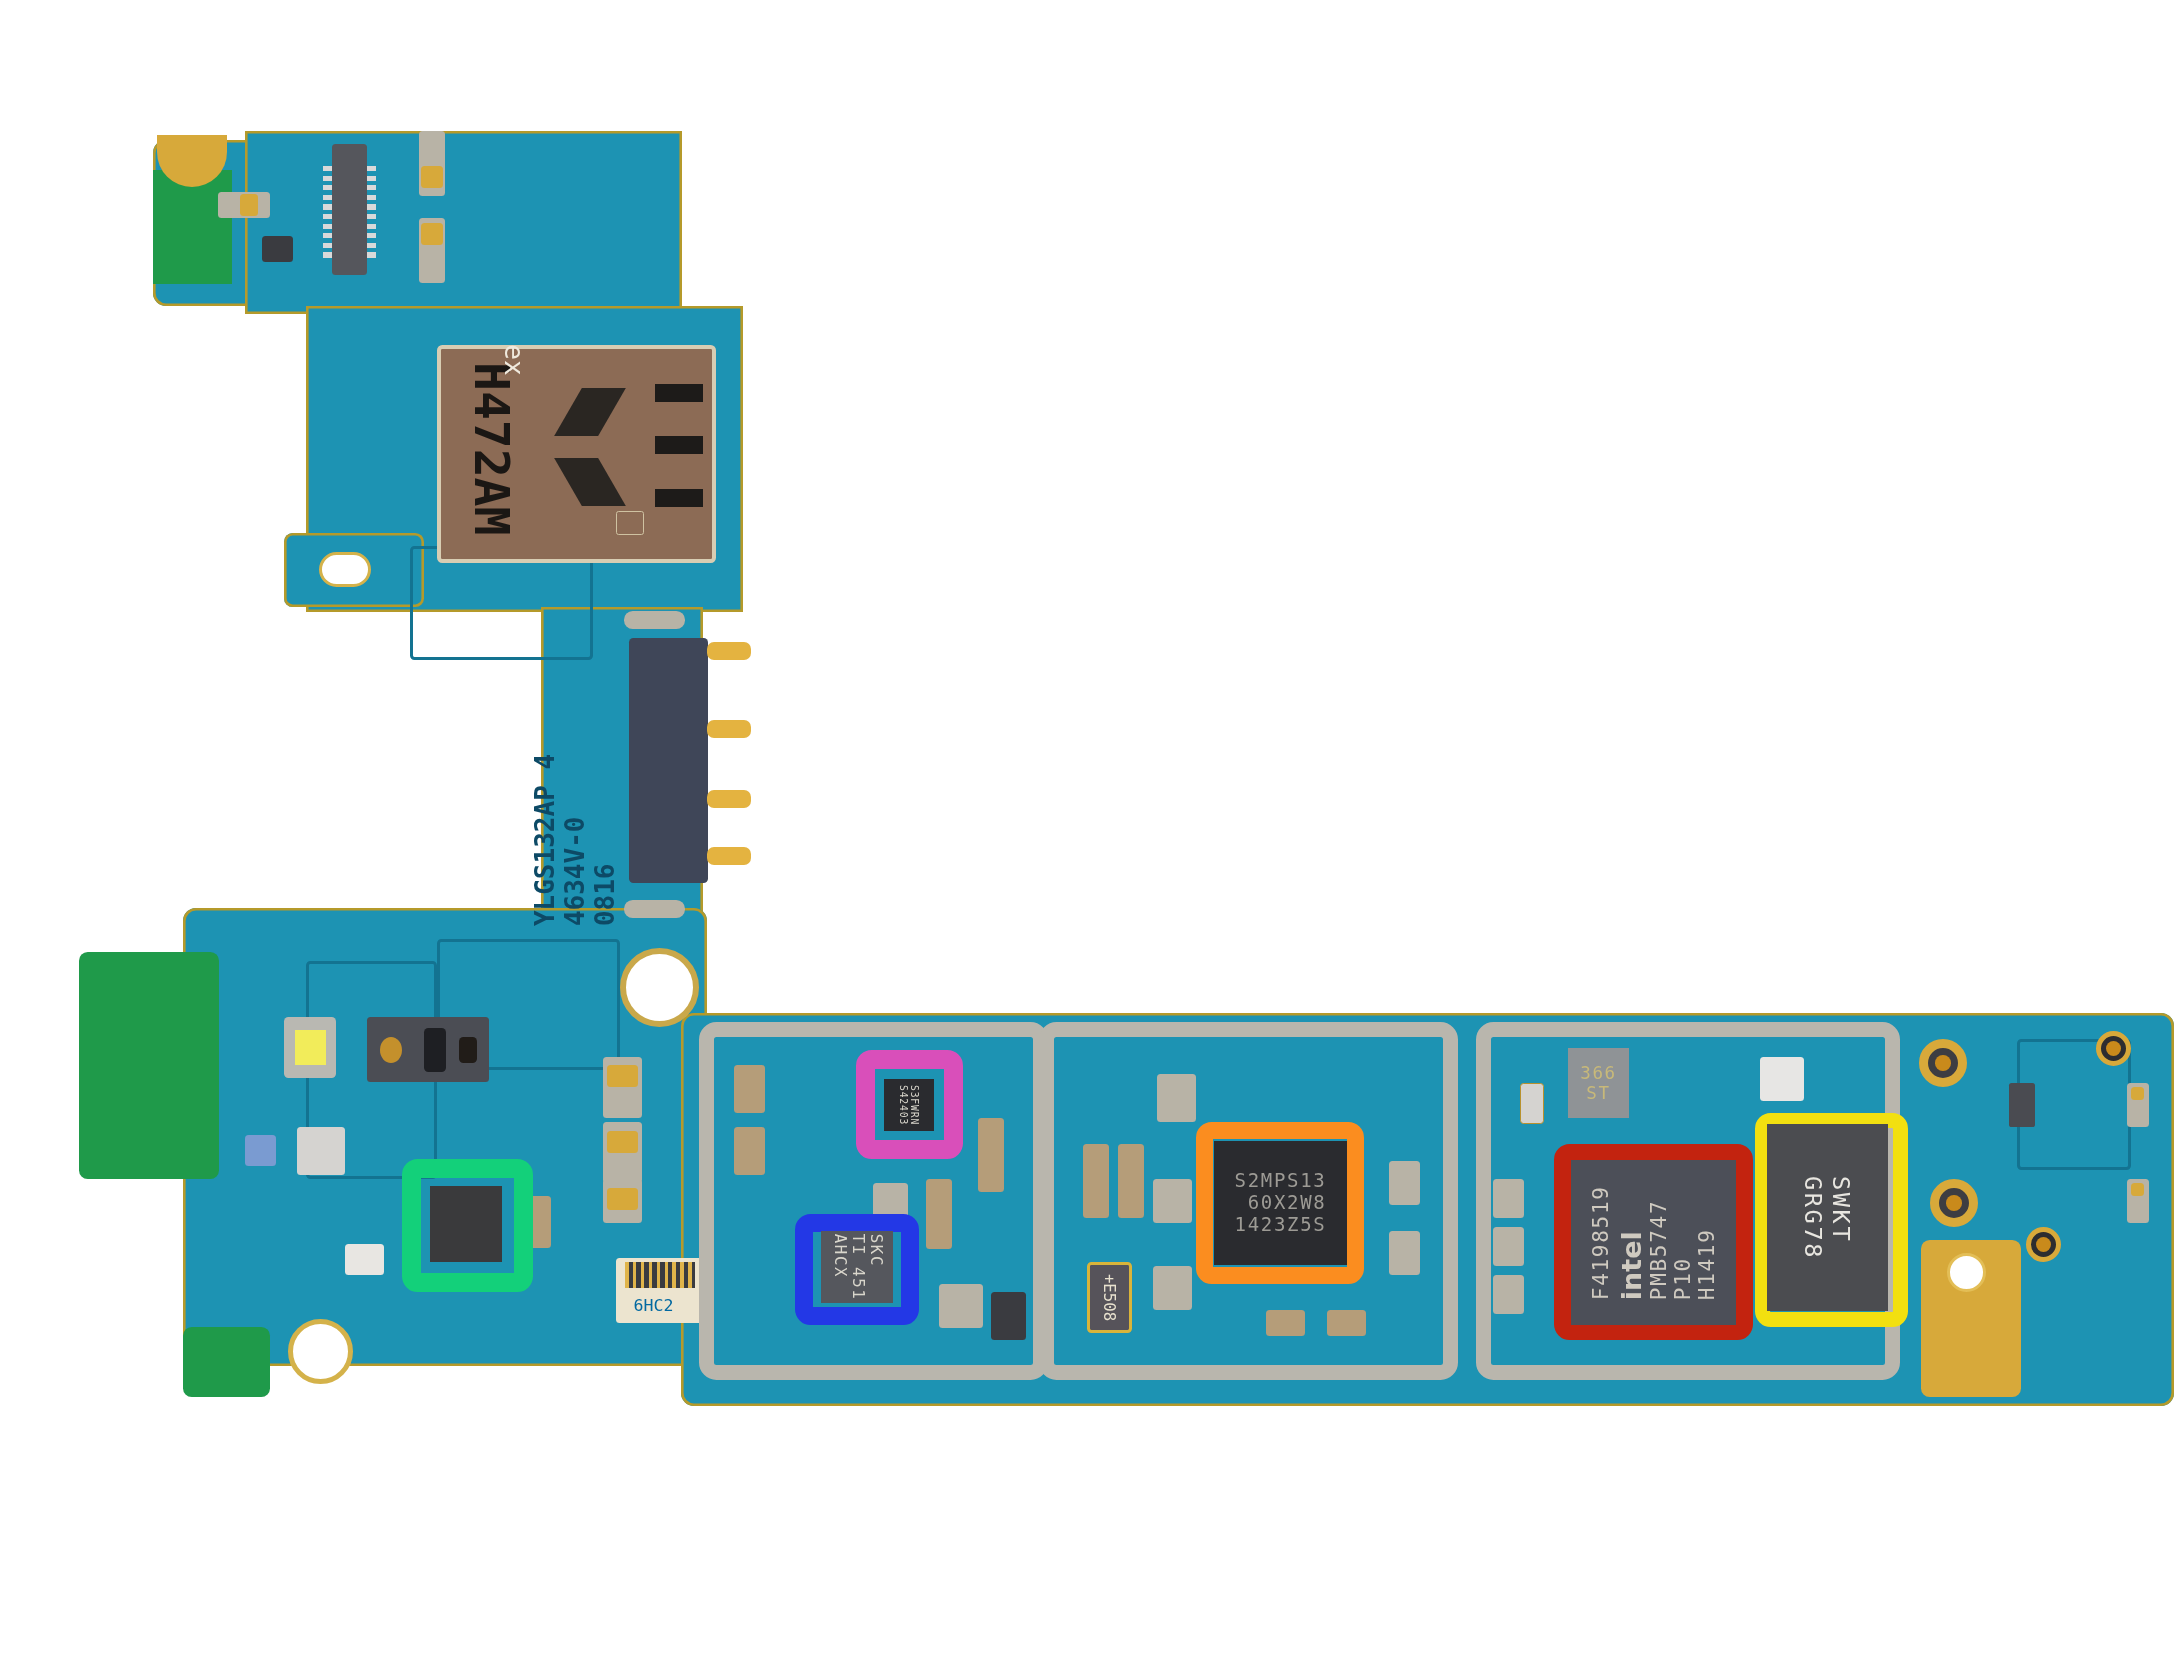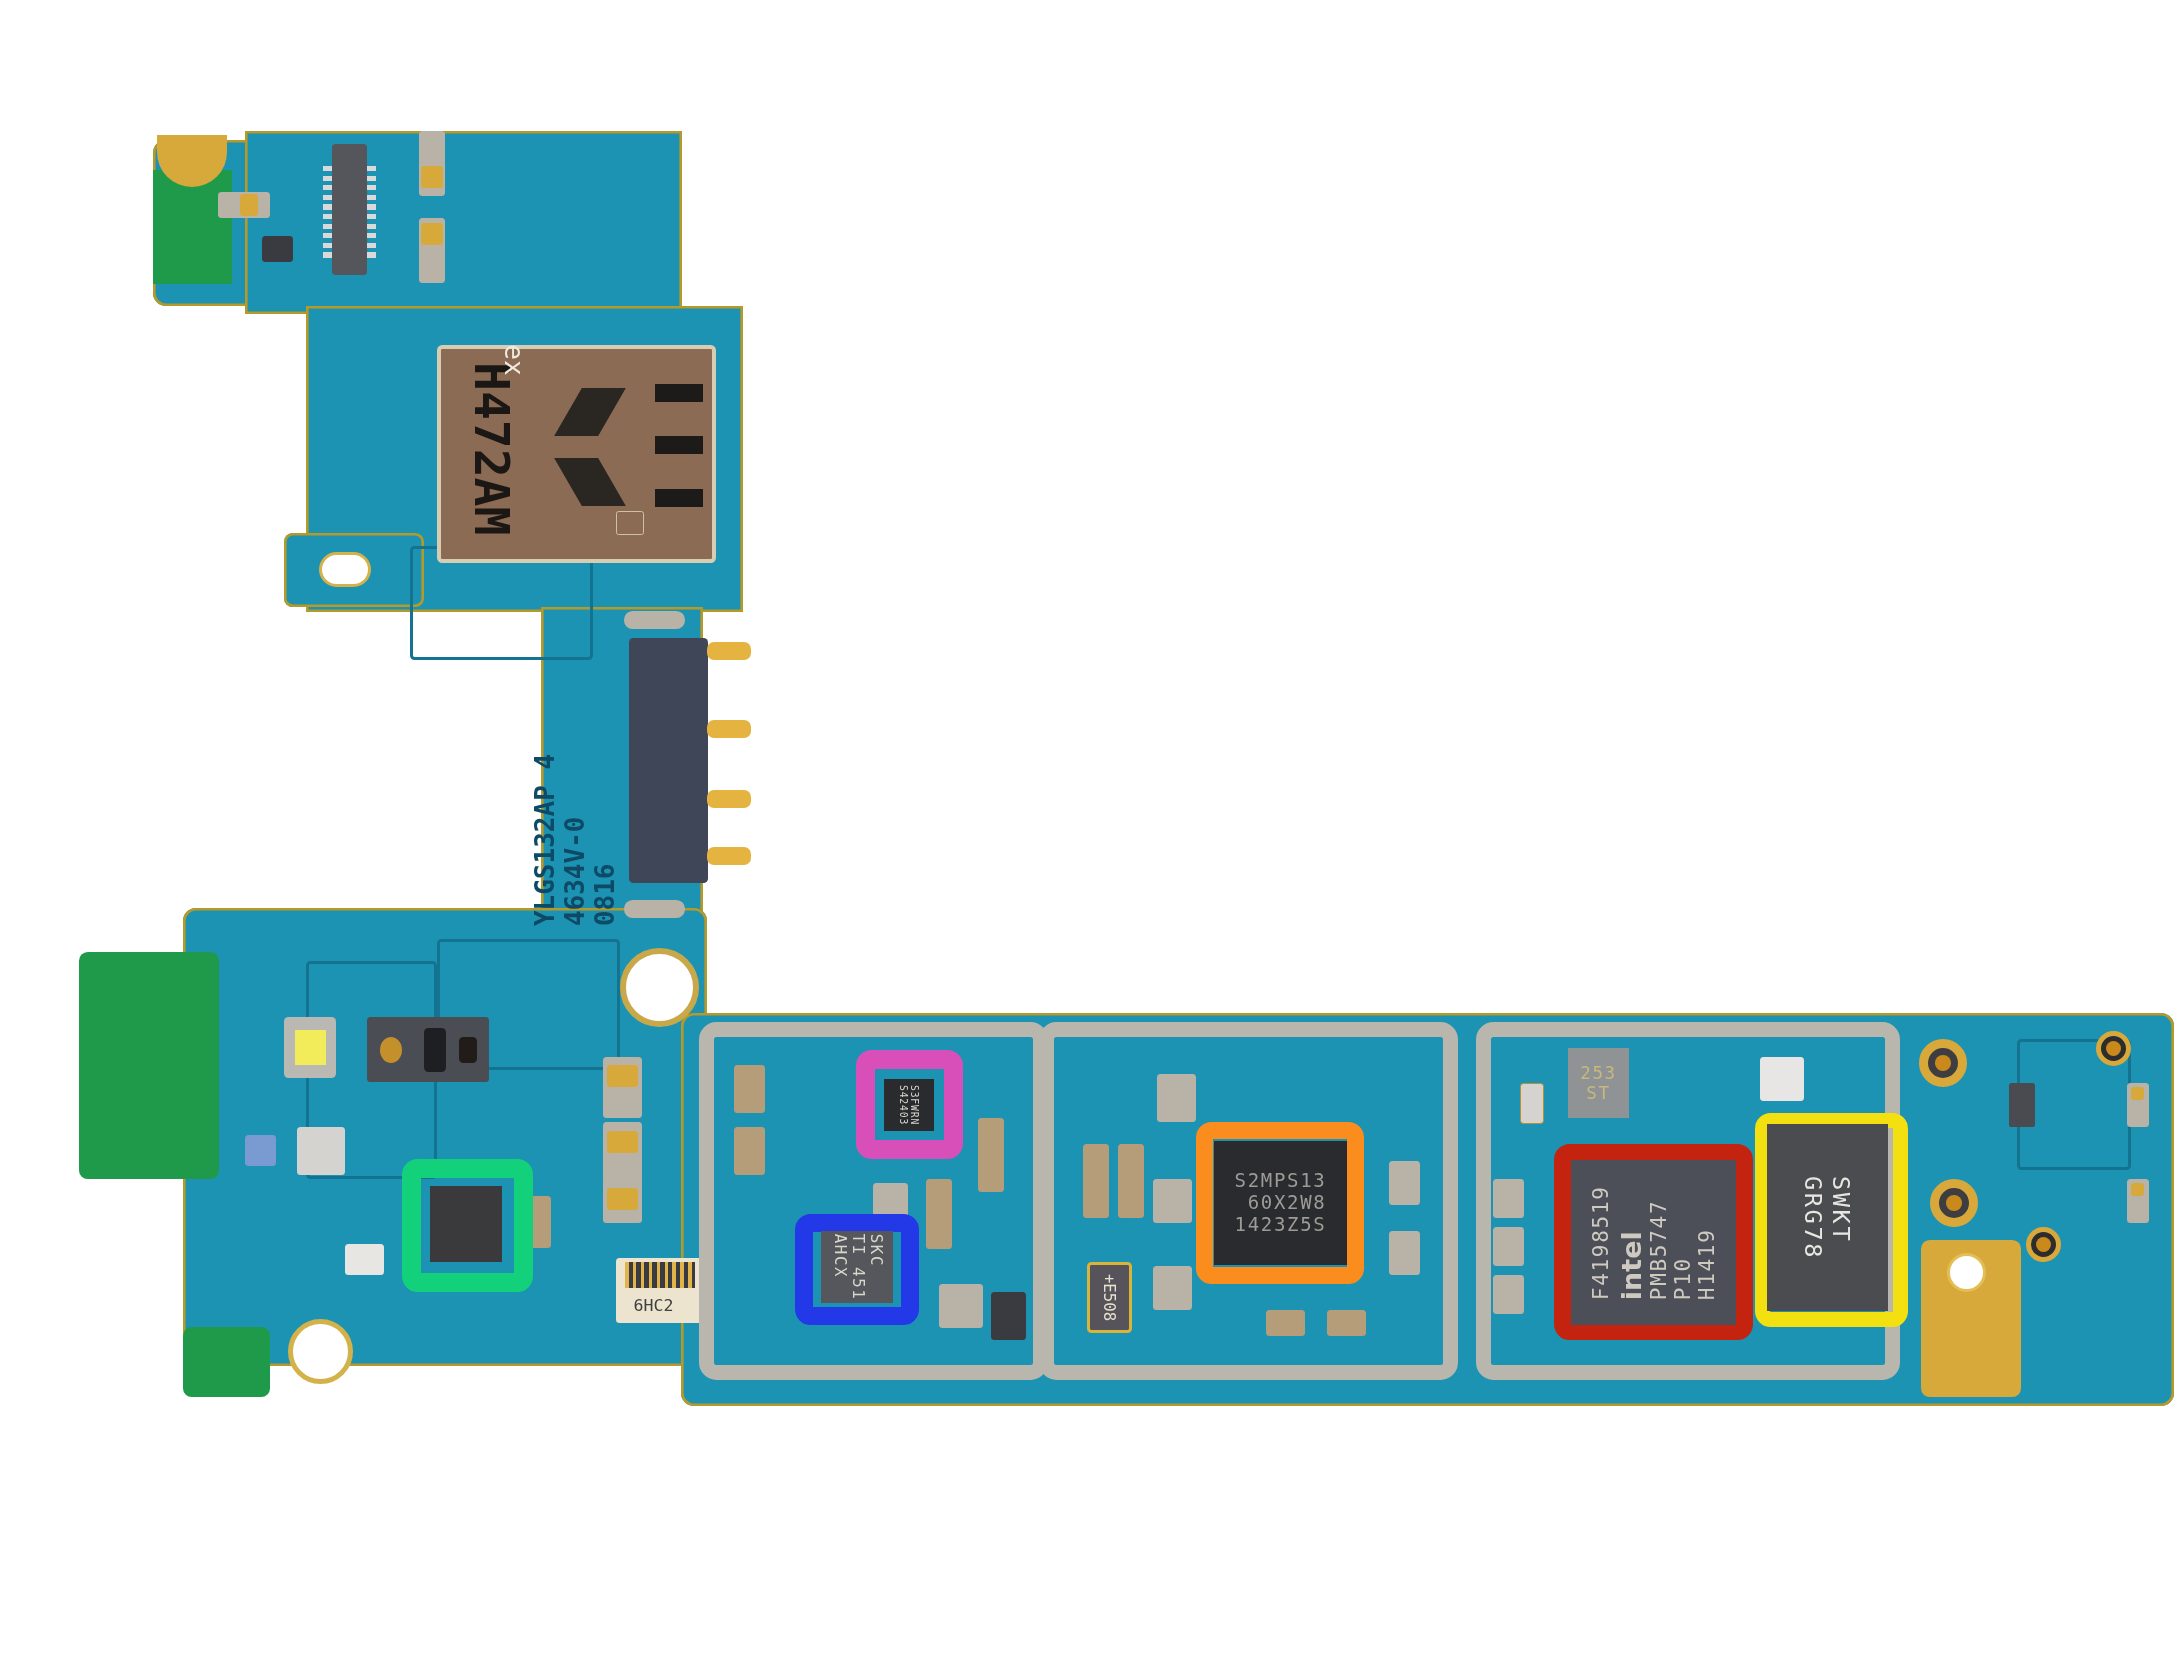--- a/index.html
+++ b/index.html
@@ -110,21 +110,21 @@
 </div>
 <div class="smd" style="left:603px;top:1057px;width:39px;height:61px;"></div>
 <div class="smd gold" style="left:607px;top:1065px;width:31px;height:22px;"></div>
 <div class="smd" style="left:603px;top:1122px;width:39px;height:61px;"></div>
 <div class="smd gold" style="left:607px;top:1131px;width:31px;height:22px;"></div>
 <div class="smd" style="left:603px;top:1179px;width:39px;height:44px;"></div>
 <div class="smd gold" style="left:607px;top:1188px;width:31px;height:22px;"></div>
 
 <div class="abs" style="left:616px;top:1258px;width:87px;height:65px;background:#ece4cf;border-radius:3.5px;">
   <div class="abs" style="left:8.7px;top:4.4px;width:70px;height:26px;background:repeating-linear-gradient(90deg,#e0b44a 0 3.5px,#3a3b40 3.5px 7.9px);"></div>
-  <div class="abs" style="left:17.5px;top:38px;font-size:16.6px;color:#404040;">6HC2</div>
+  <div class="abs" style="left:17.5px;top:38px;font-size:16.6px;color:#0369a1;">6HC2</div>
 </div>
 
 <div class="smd" style="left:297px;top:1127px;width:48px;height:48px;background:#d5d3d0;"></div>
 <div class="smd" style="left:245px;top:1135px;width:31px;height:31px;background:#7a9bd1;"></div>
 <div class="smd" style="left:345px;top:1244px;width:39px;height:31px;background:#e8e6e2;"></div>
 <div class="smd smd-tan" style="left:520px;top:1196px;width:31px;height:52px;"></div>
 
 <div class="shield" style="left:699px;top:1022px;width:349px;height:358px;"></div>
 <div class="shield" style="left:1039px;top:1022px;width:419px;height:358px;"></div>
 <div class="shield" style="left:1476px;top:1022px;width:424px;height:358px;"></div>
@@ -147,21 +147,21 @@
 <div class="smd smd-tan" style="left:1327px;top:1310px;width:39px;height:26px;"></div>
 <div class="smd" style="left:1493px;top:1179px;width:31px;height:39px;"></div>
 <div class="smd" style="left:1493px;top:1227px;width:31px;height:39px;"></div>
 <div class="smd" style="left:1493px;top:1275px;width:31px;height:39px;"></div>
 
 <div class="abs" style="left:1087px;top:1262px;width:39px;height:65px;background:#56535a;border:3.5px solid #d9b43a;border-radius:4.4px;display:flex;align-items:center;justify-content:center;">
   <span class="rot90" style="color:#e8e2cf;font-size:15.7px;white-space:nowrap;">+E508</span>
 </div>
 
 <div class="chip" style="left:1568px;top:1048px;width:61px;height:70px;background:#8f9396;">
-  <span class="chip-label" style="color:#c8b979;font-size:17.5px;text-align:center;">253
+  <span class="chip-label" style="color:#c8b979;font-size:17.5px;text-align:center;">366
 ST</span>
 </div>
 <div class="smd" style="left:1520px;top:1083px;width:22px;height:39px;background:#d5d3d0;border:1.7px solid #b8912e;"></div>
 <div class="smd" style="left:1760px;top:1057px;width:44px;height:44px;background:#e7e6e4;"></div>
 
 <div class="hl" style="left:856px;top:1050px;width:107px;height:109px;border:19px solid #d94fba;"></div>
 <div class="chip chip-dark" style="left:884px;top:1079px;width:50px;height:52px;">
   <span class="chip-label rot90" style="font-size:9.6px;letter-spacing:0.9px;">S3FWRN
 S42403</span>
 </div>

